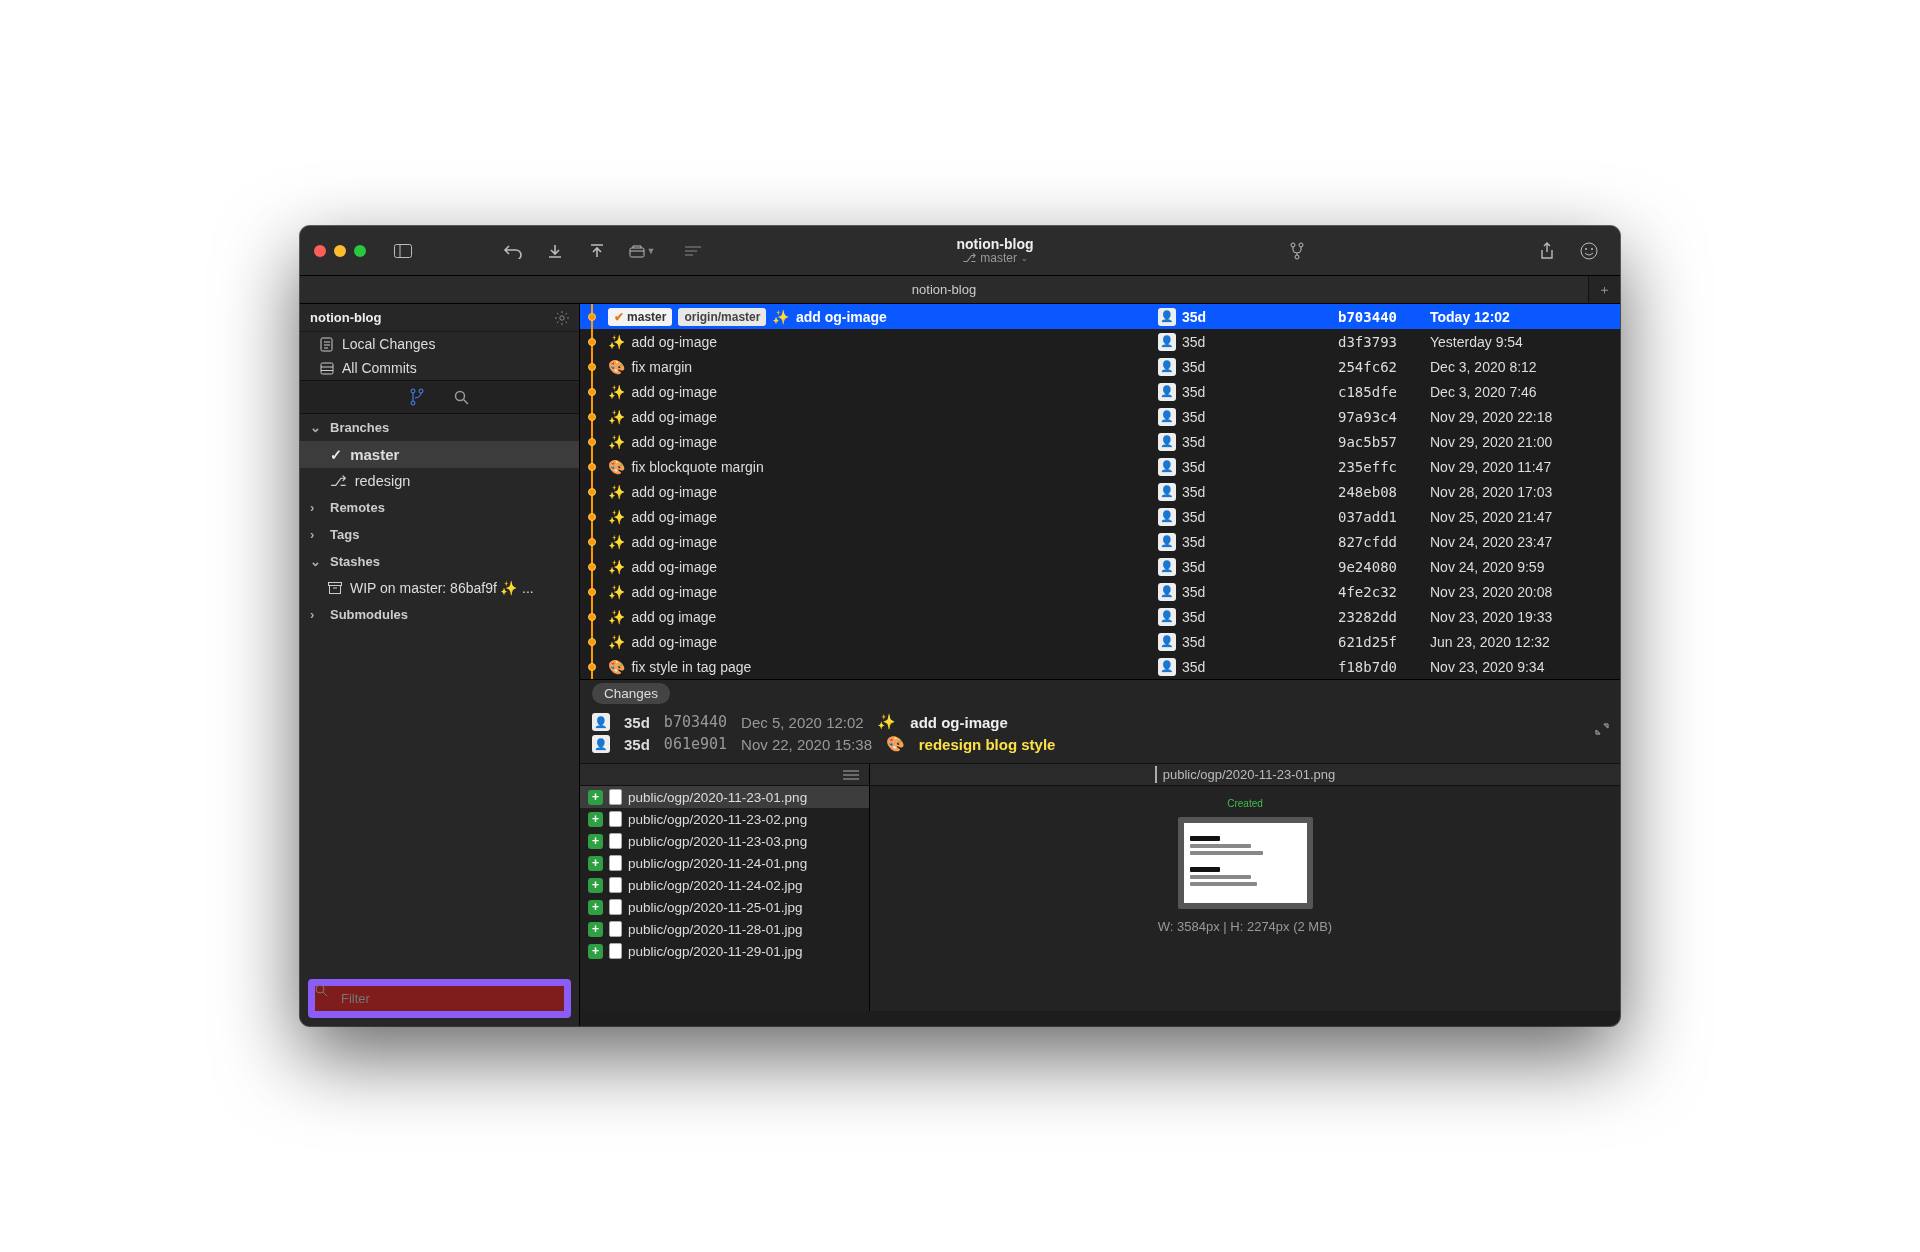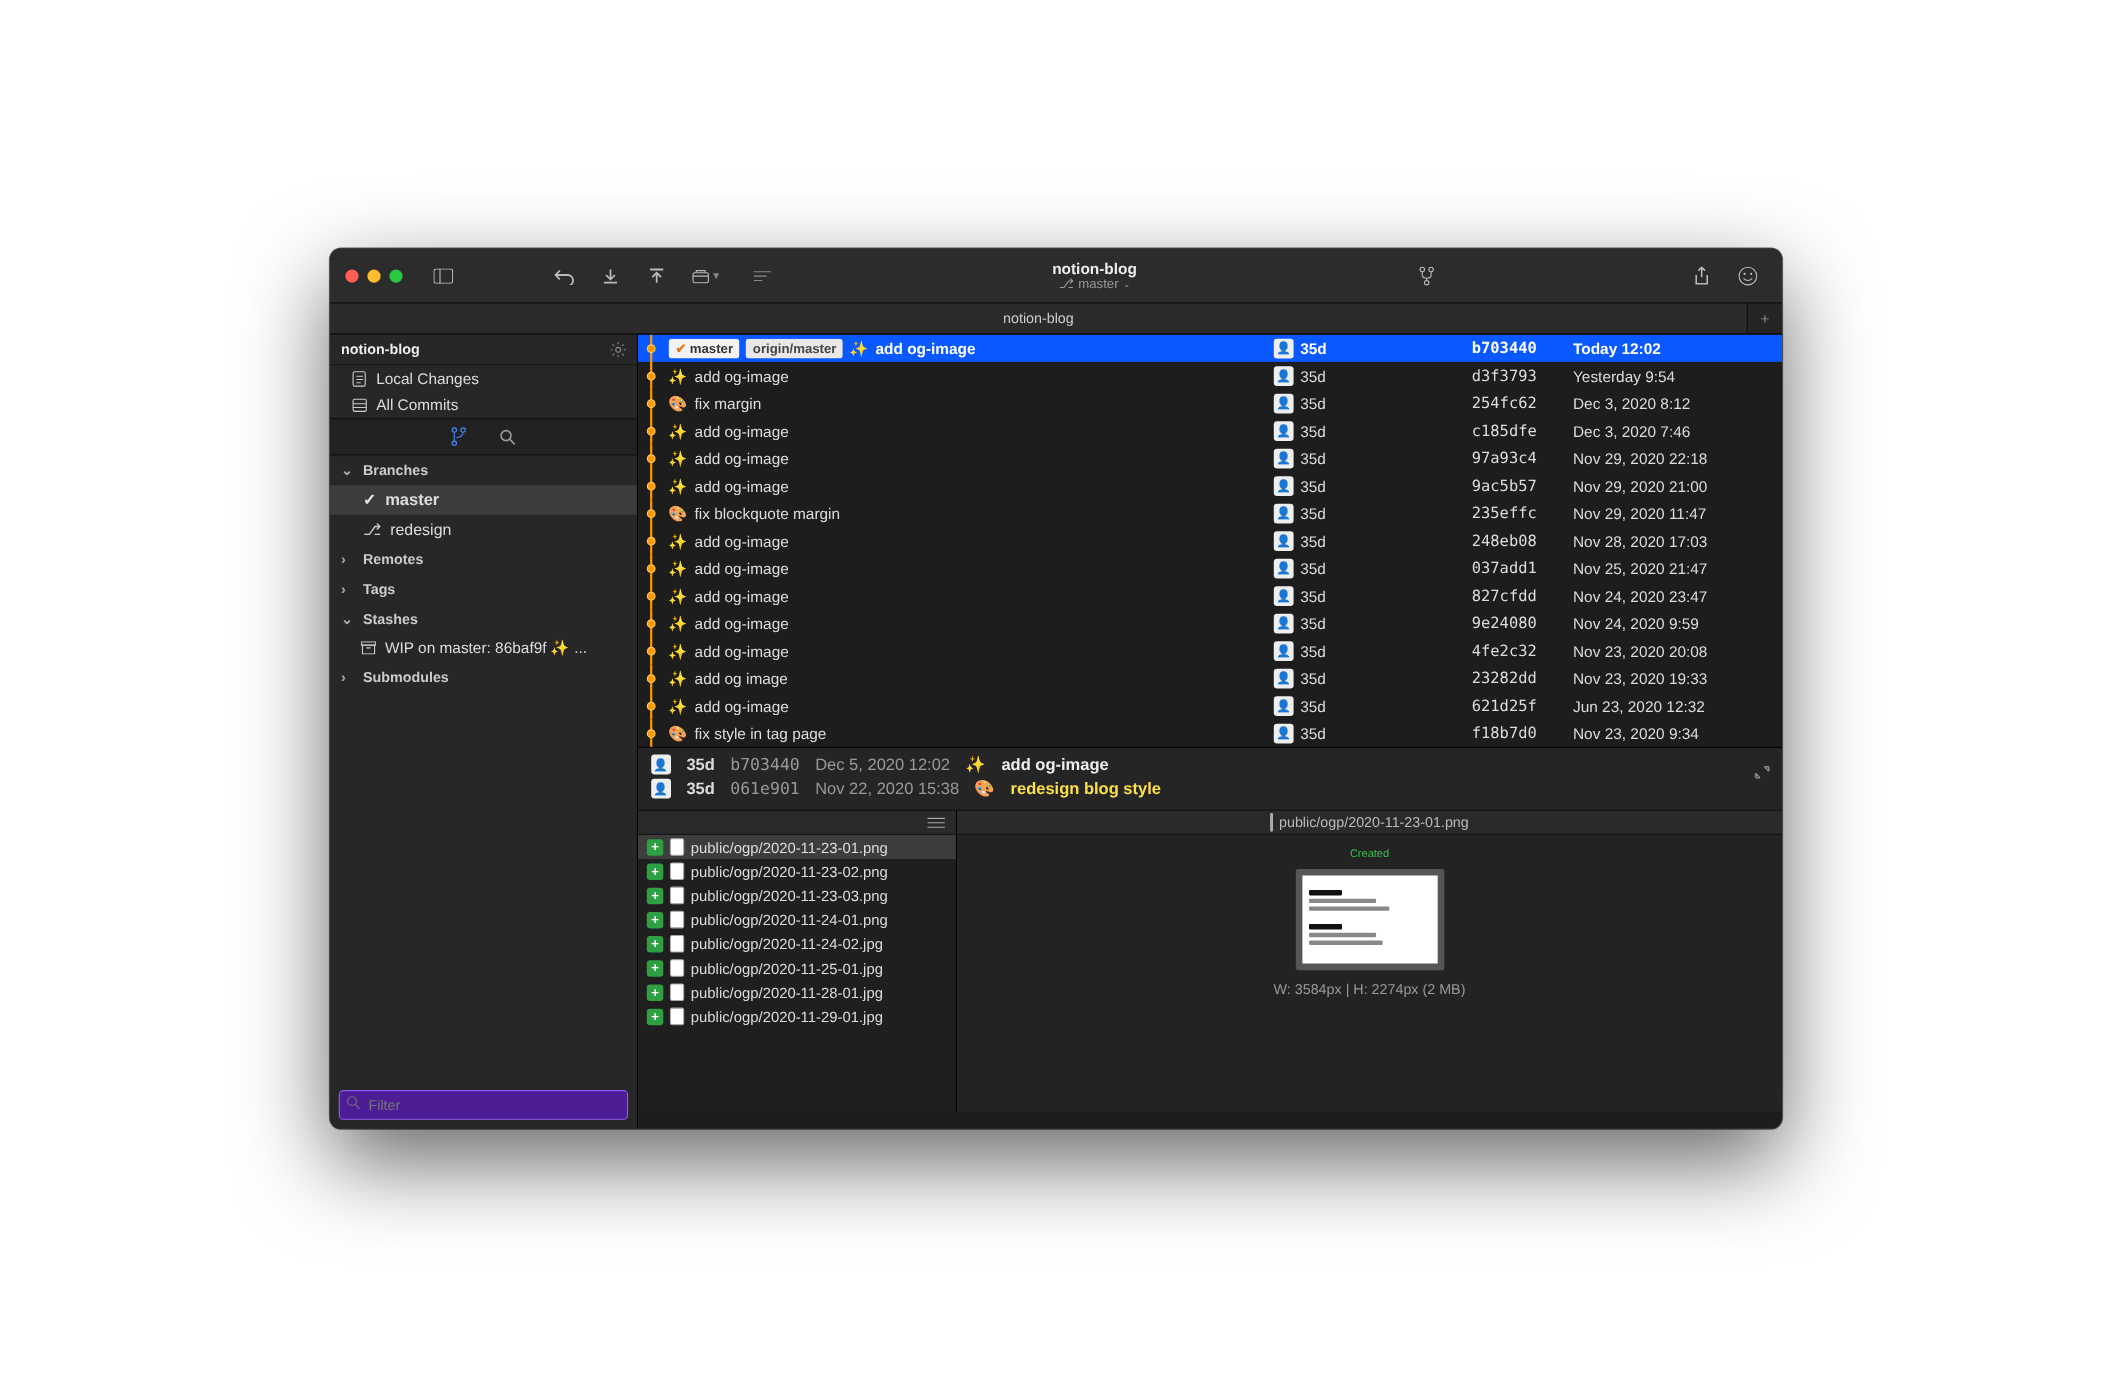--- a/index.html
+++ b/index.html
@@ -35,21 +35,21 @@
   .sb-row .rowicon { width:14px; text-align:center; color:#ccc; filter: brightness(1);}
   .sb-icons { height:34px; display:flex; align-items:center; justify-content:center; gap:30px; border-top:1px solid #111; border-bottom:1px solid #111; background:#222;}
   .sb-icons .ic { color:#4a88ff;} .sb-icons .ic2{color:#999;}
   .sb-section-h { display:flex; align-items:center; gap:6px; padding:6px 10px; color:#ccc; font-weight:600; font-size:13px;}
   .sb-section-h .chev{width:14px; color:#aaa;}
   .sb-item { display:flex; align-items:center; gap:8px; padding:5px 10px 5px 30px; color:#ddd; font-size:14.5px;}
   .sb-item.sel { background:#3c3c3c;}
   .sb-item .ck{color:#eee; font-weight:700;}
   .sb-stash{ padding:5px 10px 5px 28px; color:#ddd; white-space:nowrap; overflow:hidden; text-overflow:ellipsis; font-size:14px; display:flex; gap:8px;align-items:center;}
   .sb-filter { margin-top:auto; padding:8px;}
-  .sb-filter input{ width:100%; background:#4c1d95; border:1px solid #8b5cf6; color:#aaa; padding:5px 8px 5px 26px; border-radius:4px; font-size:13px;}
+  .sb-filter input{ width:100%; background:#7f1d1d; border:7px solid #8b5cf6; color:#aaa; padding:5px 8px 5px 26px; border-radius:4px; font-size:13px;}
   .sb-filter .wrap{position:relative;}
   .sb-filter .mag{position:absolute; left:7px; top:5px; color:#777;}
   
   .main { flex:1; display:flex; flex-direction:column; overflow:hidden;}
   .commits { overflow:auto; background:#1d1d1d;}
   .crow { display:flex; align-items:center; height:25px; font-size:14px; color:#ddd; }
   .crow.sel { background:#0a58ff; color:#fff; font-weight:600;}
   .cgraph { width:24px; display:flex; align-items:center; justify-content:center; position:relative; height:100%;}
   .cgraph::before { content:""; position:absolute; width:2px; background:#f90; top:0; bottom:0; left:50%; transform:translateX(-50%);}
   .cgraph .dot{ width:8px; height:8px; border-radius:50%; background:#f90; z-index:1; border:1px solid #ffc766;}
@@ -504,20 +504,23 @@
     <div class="cauthor">
               <span class="avatar">👤</span>
               <span>35d</span>
             </div>
     <div class="chash">f18b7d0</div>
     <div class="cdate">Nov 23, 2020 9:34</div>
           </div>
         </div>
 
       <div class="detail">
+        <div class="detail-tab">
+          <span class="pill">Changes</span>
+        </div>
         <div class="detail-commits">
           <div class="drow">
             <span class="avatar">👤</span>
             <span class="bold">35d</span>
             <span style="font-family:ui-monospace,Menlo,monospace;">b703440</span>
             <span>Dec 5, 2020 12:02</span>
             <span>✨</span>
             <span class="bold" style="color:#eee;">add og-image</span>
           </div>
           <div class="drow">

